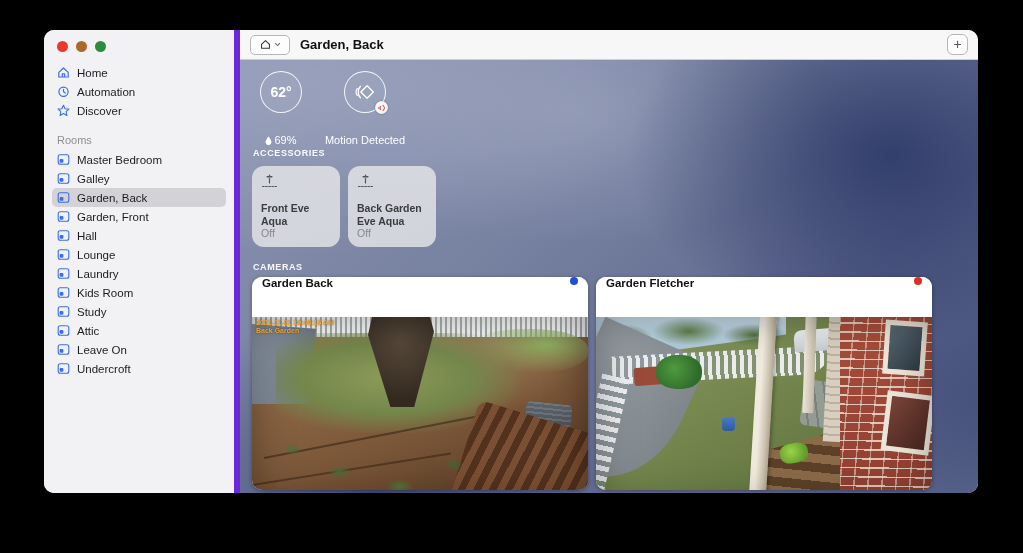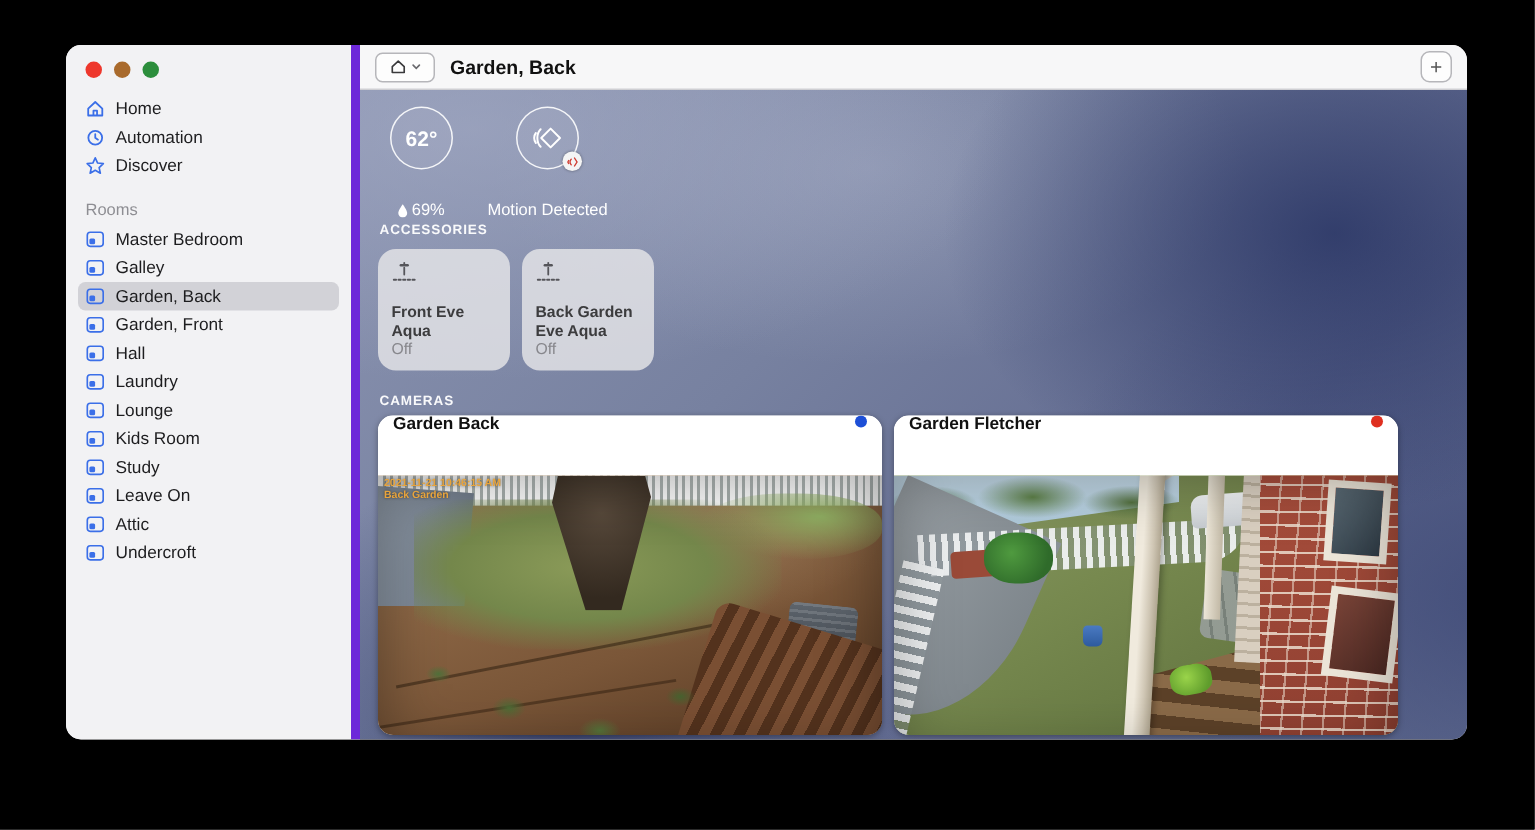--- a/index.html
+++ b/index.html
@@ -250,56 +250,56 @@
               <rect x="1.2" y="1.8" width="10.6" height="9.4" rx="2"></rect>
               <rect x="2.6" y="6" width="3.8" height="3.8" rx="1" fill="#3b6fe8" stroke="none"></rect>
             </svg>
           <span>Hall</span>
         </div>
         <div class="srow">
           <svg class="icon13" viewBox="0 0 13 13" fill="none" stroke="#3b6fe8" stroke-width="1.1">
               <rect x="1.2" y="1.8" width="10.6" height="9.4" rx="2"></rect>
               <rect x="2.6" y="6" width="3.8" height="3.8" rx="1" fill="#3b6fe8" stroke="none"></rect>
             </svg>
+          <span>Lounge</span>
+        </div>
+        <div class="srow">
+          <svg class="icon13" viewBox="0 0 13 13" fill="none" stroke="#3b6fe8" stroke-width="1.1">
+              <rect x="1.2" y="1.8" width="10.6" height="9.4" rx="2"></rect>
+              <rect x="2.6" y="6" width="3.8" height="3.8" rx="1" fill="#3b6fe8" stroke="none"></rect>
+            </svg>
           <span>Laundry</span>
         </div>
         <div class="srow">
           <svg class="icon13" viewBox="0 0 13 13" fill="none" stroke="#3b6fe8" stroke-width="1.1">
               <rect x="1.2" y="1.8" width="10.6" height="9.4" rx="2"></rect>
               <rect x="2.6" y="6" width="3.8" height="3.8" rx="1" fill="#3b6fe8" stroke="none"></rect>
             </svg>
-          <span>Lounge</span>
-        </div>
-        <div class="srow">
-          <svg class="icon13" viewBox="0 0 13 13" fill="none" stroke="#3b6fe8" stroke-width="1.1">
-              <rect x="1.2" y="1.8" width="10.6" height="9.4" rx="2"></rect>
-              <rect x="2.6" y="6" width="3.8" height="3.8" rx="1" fill="#3b6fe8" stroke="none"></rect>
-            </svg>
           <span>Kids Room</span>
         </div>
         <div class="srow">
           <svg class="icon13" viewBox="0 0 13 13" fill="none" stroke="#3b6fe8" stroke-width="1.1">
               <rect x="1.2" y="1.8" width="10.6" height="9.4" rx="2"></rect>
               <rect x="2.6" y="6" width="3.8" height="3.8" rx="1" fill="#3b6fe8" stroke="none"></rect>
             </svg>
           <span>Study</span>
         </div>
         <div class="srow">
           <svg class="icon13" viewBox="0 0 13 13" fill="none" stroke="#3b6fe8" stroke-width="1.1">
               <rect x="1.2" y="1.8" width="10.6" height="9.4" rx="2"></rect>
               <rect x="2.6" y="6" width="3.8" height="3.8" rx="1" fill="#3b6fe8" stroke="none"></rect>
             </svg>
+          <span>Attic</span>
+        </div>
+        <div class="srow">
+          <svg class="icon13" viewBox="0 0 13 13" fill="none" stroke="#3b6fe8" stroke-width="1.1">
+              <rect x="1.2" y="1.8" width="10.6" height="9.4" rx="2"></rect>
+              <rect x="2.6" y="6" width="3.8" height="3.8" rx="1" fill="#3b6fe8" stroke="none"></rect>
+            </svg>
           <span>Leave On</span>
-        </div>
-        <div class="srow">
-          <svg class="icon13" viewBox="0 0 13 13" fill="none" stroke="#3b6fe8" stroke-width="1.1">
-              <rect x="1.2" y="1.8" width="10.6" height="9.4" rx="2"></rect>
-              <rect x="2.6" y="6" width="3.8" height="3.8" rx="1" fill="#3b6fe8" stroke="none"></rect>
-            </svg>
-          <span>Attic</span>
         </div>
         <div class="srow">
           <svg class="icon13" viewBox="0 0 13 13" fill="none" stroke="#3b6fe8" stroke-width="1.1">
               <rect x="1.2" y="1.8" width="10.6" height="9.4" rx="2"></rect>
               <rect x="2.6" y="6" width="3.8" height="3.8" rx="1" fill="#3b6fe8" stroke="none"></rect>
             </svg>
           <span>Undercroft</span>
         </div>
       </div>
     </div>

